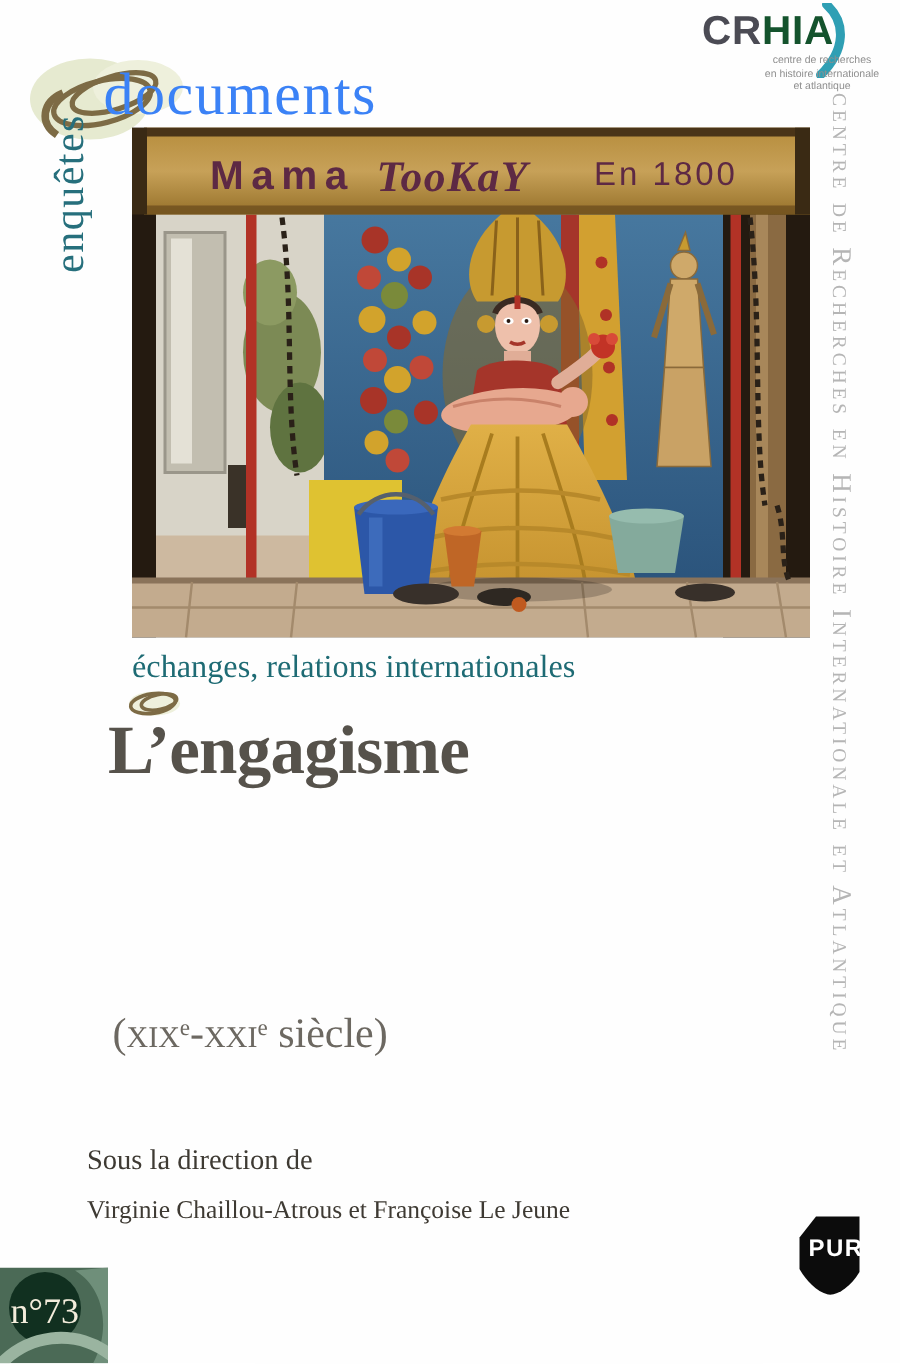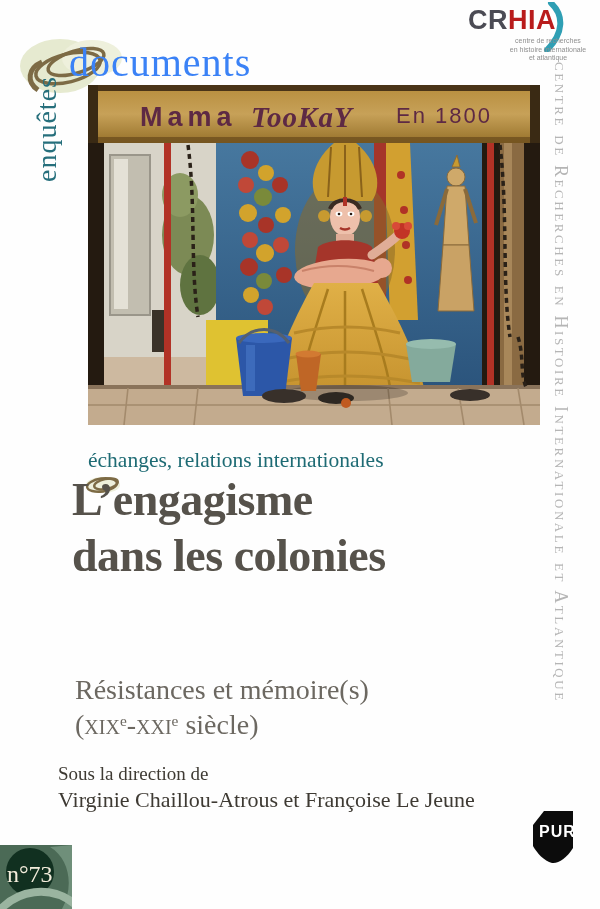--- a/index.html
+++ b/index.html
@@ -16,53 +16,53 @@
     position:absolute;left:31px;top:182px;font-size:28px;letter-spacing:1px;
     color:#266f7c;transform:rotate(-90deg);transform-origin:top left;white-space:nowrap;
   }
   .swirl-decor{position:absolute;left:18px;top:32px;}
   
   .crhia-acronym{
     position:absolute;left:468px;top:5px;
     font-family:"Liberation Sans",sans-serif;font-weight:bold;font-size:27px;
     letter-spacing:.5px;color:#4b4b54;
   }
-  .crhia-acronym .lt{color:#b91c1c;}
+  .crhia-acronym .lt{color:#14532d;}
   .crhia-swoosh{position:absolute;left:543px;top:2px;}
   .crhia-desc{
     position:absolute;left:488px;top:37px;width:120px;text-align:center;
     font-family:"Liberation Sans",sans-serif;font-size:7px;line-height:8.5px;color:#8f8f8f;
   }
   
   .spine-text{
     position:absolute;left:550px;top:62px;height:745px;
     writing-mode:vertical-rl;font-size:18px;letter-spacing:2.6px;
     font-variant:small-caps;color:#b5b5b5;white-space:nowrap;
   }
   
   .photo{position:absolute;left:88px;top:85px;width:452px;height:340px;}
   
   .tagline{
-    position:absolute;left:88px;top:447px;color:#1e6b74;font-size:21.5px;line-height:27px;text-align:center;
+    position:absolute;left:88px;top:431px;color:#1e6b74;font-size:21.5px;line-height:27px;text-align:center;
   }
   .tagline .l2{display:flex;align-items:center;}
   .tagline .amp{margin-right:5px;margin-left:-4px;}
   
   .title{
     position:absolute;left:72px;top:472px;font-weight:bold;font-size:46px;
     line-height:56px;color:#56524b;letter-spacing:-0.5px;
   }
   .subtitle{
     position:absolute;left:75px;top:672px;font-size:28px;line-height:35px;color:#6c6861;
   }
   .sc{font-variant:small-caps;text-align:right;}
   .subtitle sup{font-size:.55em;vertical-align:.5em;line-height:0;}
   .authors{position:absolute;left:58px;top:763px;color:#3e3a33;}
   .authors .dir{font-size:19px;}
-  .authors .names{font-size:22px;margin-top:2px;}
+  .authors .names{font-size:17px;margin-top:12px;}
   
   .issue-badge{position:absolute;left:0;top:845px;}
   .pur-logo{position:absolute;left:530px;top:808px;}
 </style>
 </head>
 <body>
 
 <div class="cover">
 
   <svg class="swirl-decor" width="110" height="68" viewBox="0 0 110 68">
@@ -241,25 +241,23 @@
         <g fill="none" stroke="#7d6b45" stroke-width="2.4">
           <ellipse cx="18" cy="11" rx="15" ry="6.5" transform="rotate(-8 18 11)"></ellipse>
           <ellipse cx="22" cy="10" rx="12" ry="5" transform="rotate(-12 22 10)"></ellipse>
         </g>
       </svg>
     </div>
   </div>
 
   <div class="title">
     <div>L’engagisme</div>
-    <div>dans les colonies</div>
   </div>
 
   <div class="subtitle">
-    <div>Résistances et mémoire(s)</div>
     <div><span>(</span><span class="sc">xix</span><sup>e</sup><span>-</span><span class="sc">xxi</span><sup>e</sup><span> siècle)</span></div>
   </div>
 
   <div class="authors">
     <div class="dir">Sous la direction de</div>
     <div class="names">Virginie Chaillou-Atrous et Françoise Le Jeune</div>
   </div>
 
   <svg class="issue-badge" width="72" height="64" viewBox="0 0 72 64">
     <rect x="0" y="0" width="72" height="64" fill="#4b6a56"></rect>

